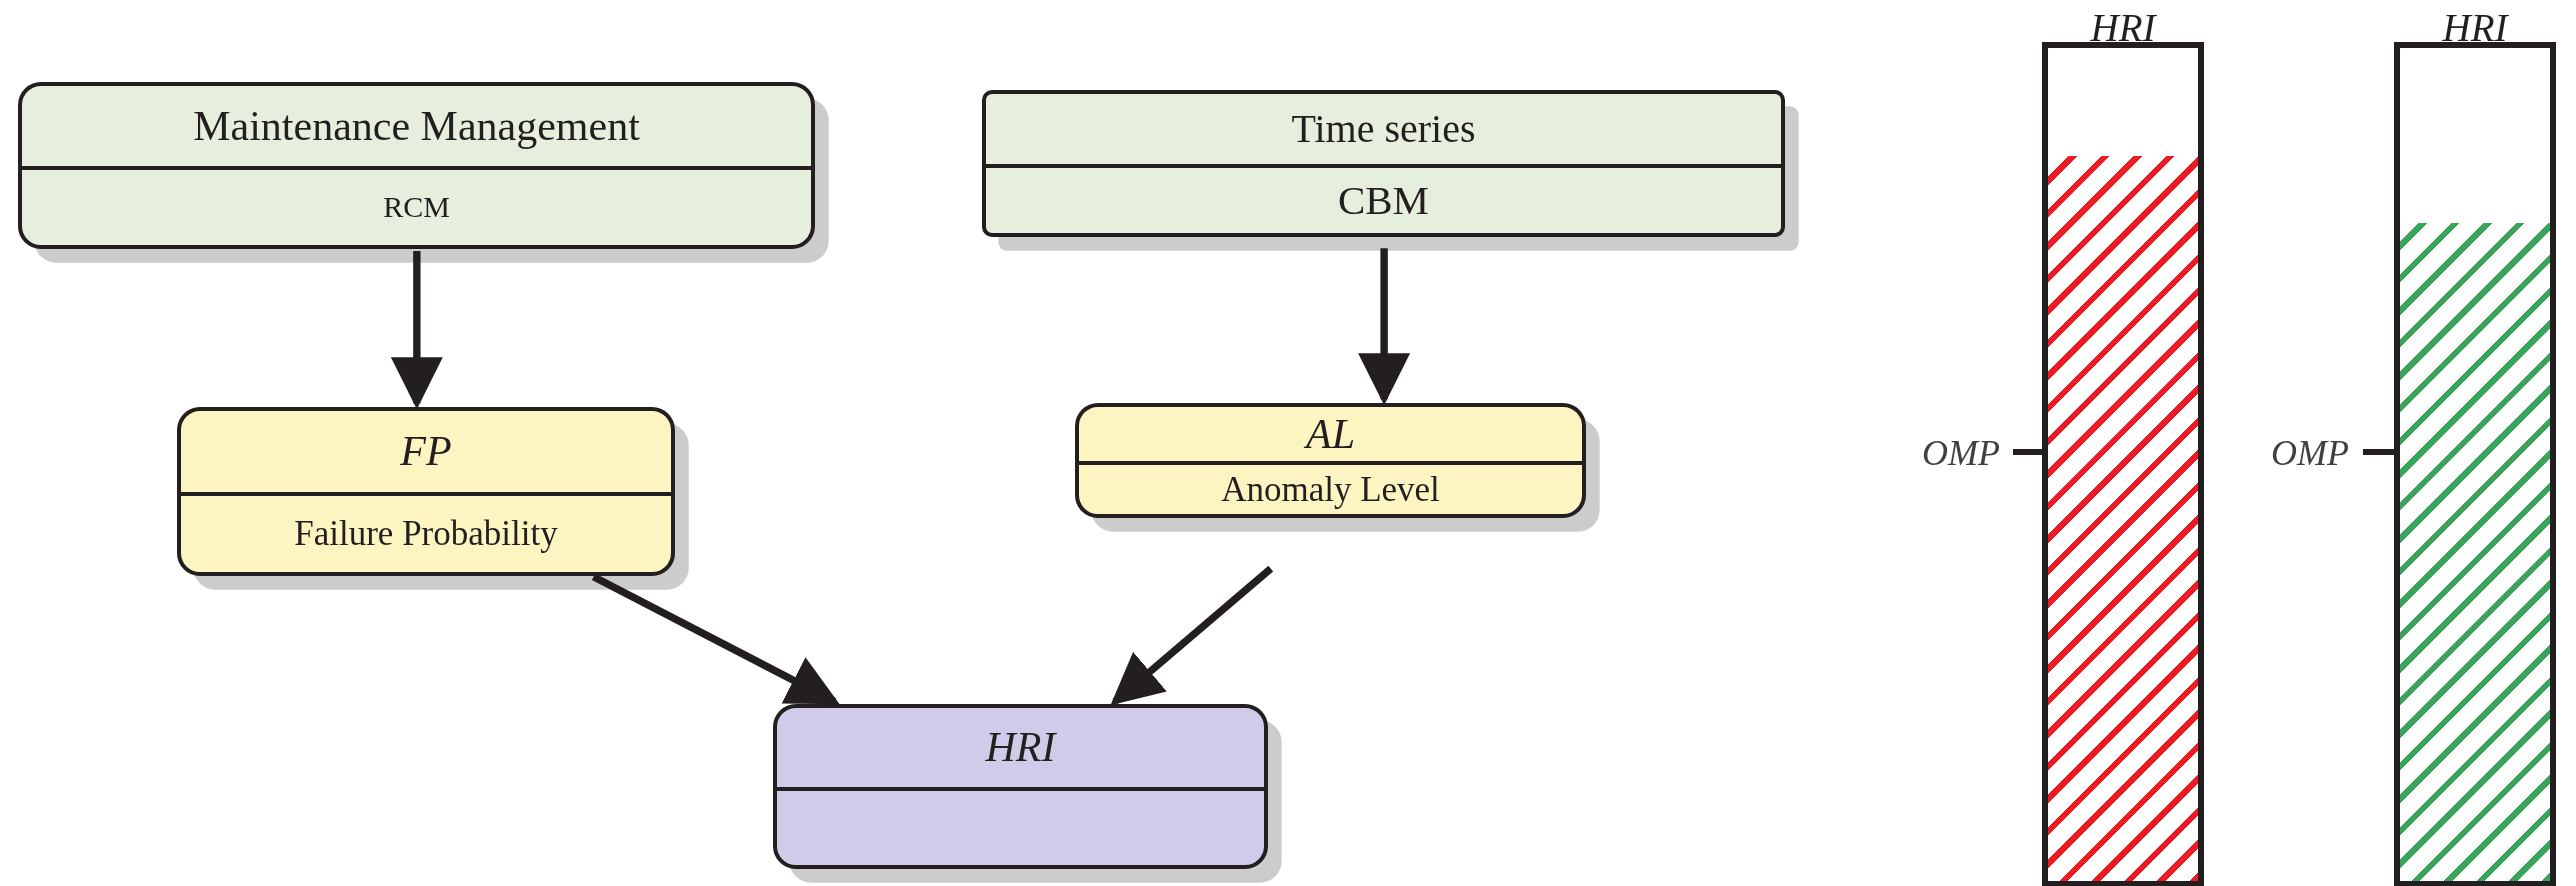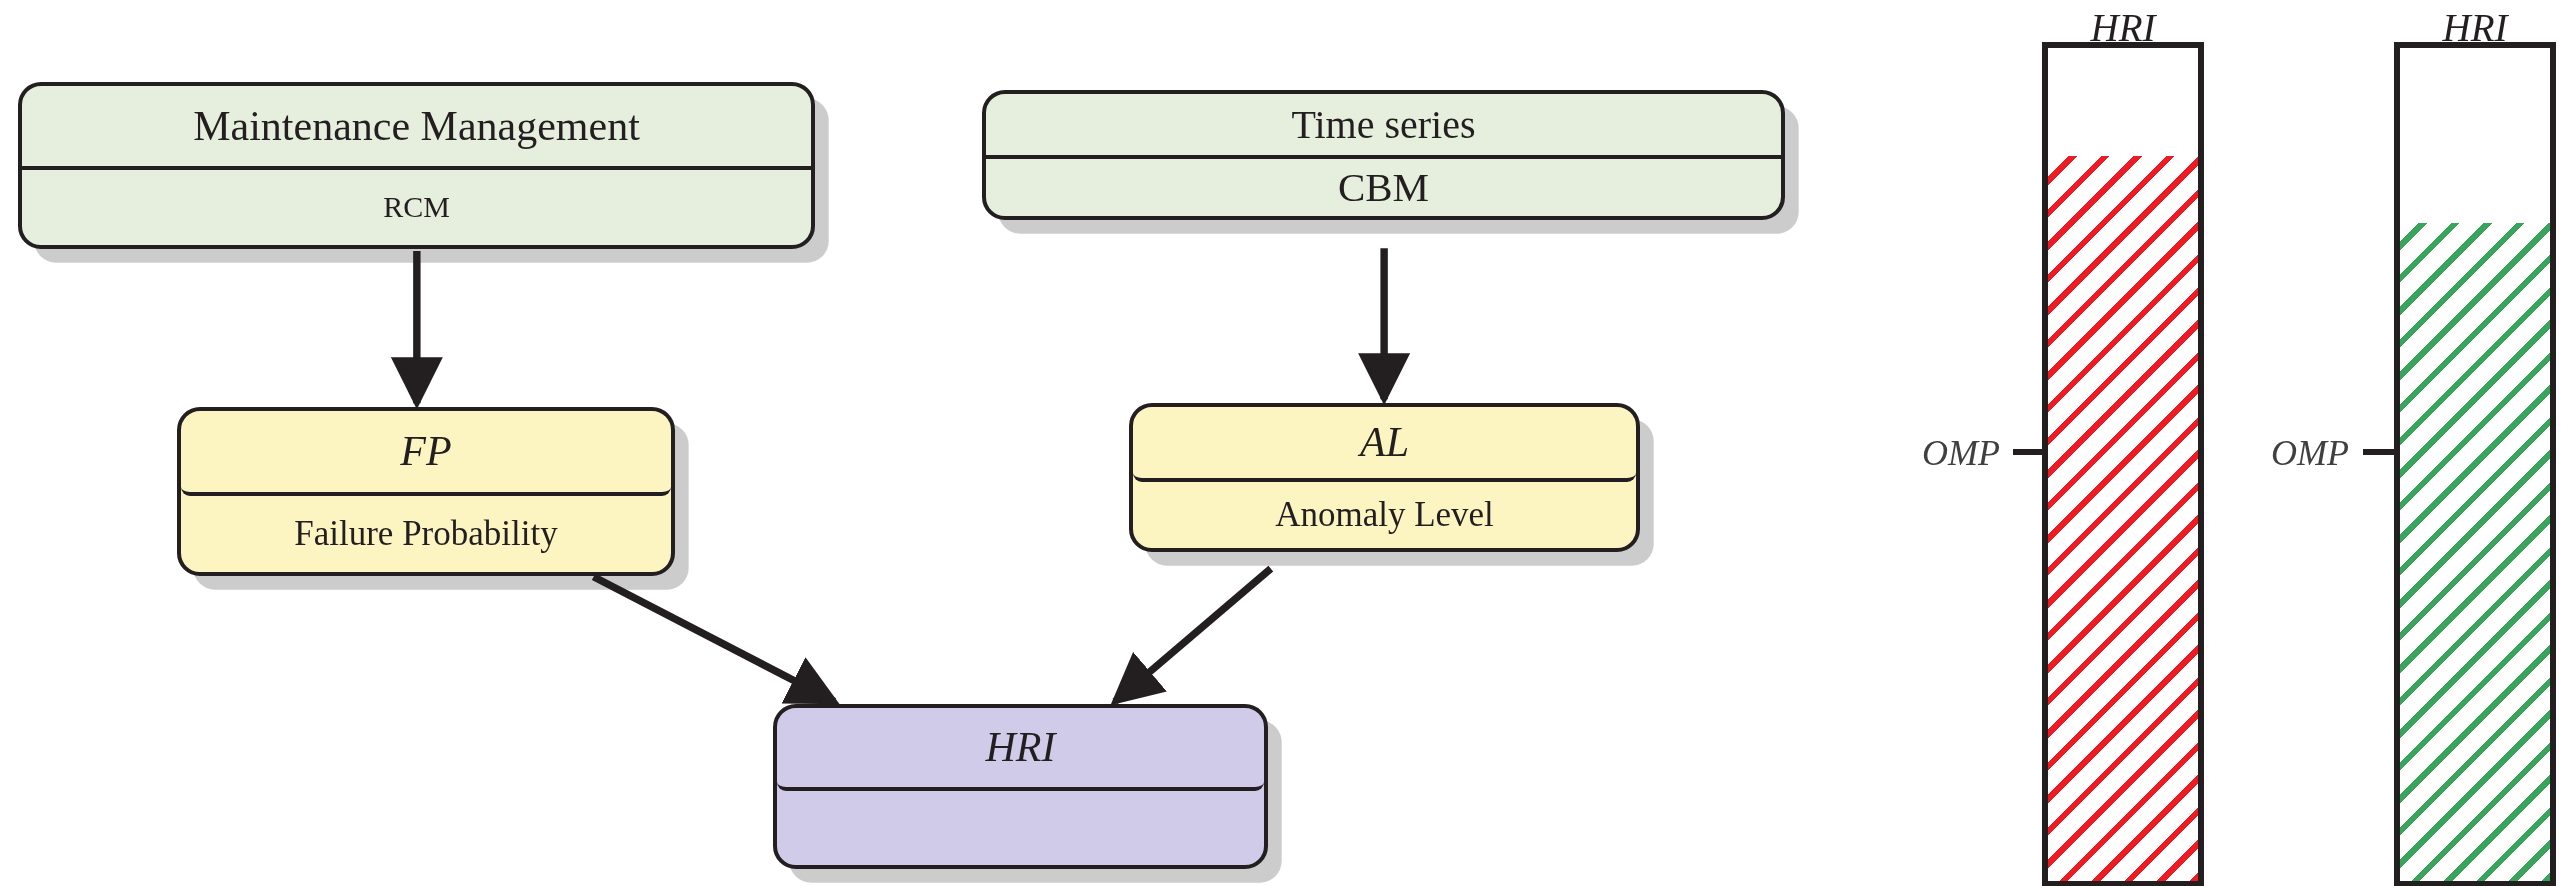--- a/index.html
+++ b/index.html
@@ -45,36 +45,36 @@
     border-bottom: 4.7px solid #231f20;
   }
   .node .subtitle {
     flex: 1 1 auto;
   }
 
   .green  { background: #e6efdd; }
   .yellow { background: #fcf5c2; }
   .purple { background: #cfcbe8; }
 
-  .italic { font-style: italic; border-radius: 9px; }
+  .italic { font-style: italic; }
 
   
   #node-maintenance { left: 18px;   top: 82px;  width: 797px; height: 167px; }
   #node-maintenance .title    { font-size: 42px; }
   #node-maintenance .subtitle { font-size: 30px; }
 
-  #node-timeseries  { left: 982px; top: 90px;  width: 803px; height: 130px; }
+  #node-timeseries  { left: 982px; top: 90px;  width: 803px; height: 147px; border-radius: 10px; }
   #node-timeseries .title    { font-size: 40px; }
   #node-timeseries .subtitle { font-size: 41px; }
 
   #node-fp          { left: 177px;  top: 407px;  width: 498px; height: 169px; }
   #node-fp .title    { font-size: 42px; }
   #node-fp .subtitle { font-size: 35px; }
 
-  #node-al          { left: 1129px; top: 403px;  width: 511px; height: 149px; }
+  #node-al          { left: 1075px; top: 403px;  width: 511px; height: 115px; }
   #node-al .title    { font-size: 42px; }
   #node-al .subtitle { font-size: 35px; }
 
   #node-hri         { left: 773px; top: 704px; width: 495px; height: 165px; }
   #node-hri .title    { font-size: 42px; }
   #node-hri .subtitle { font-size: 35px; }
 
   
   #connectors {
     position: absolute;

